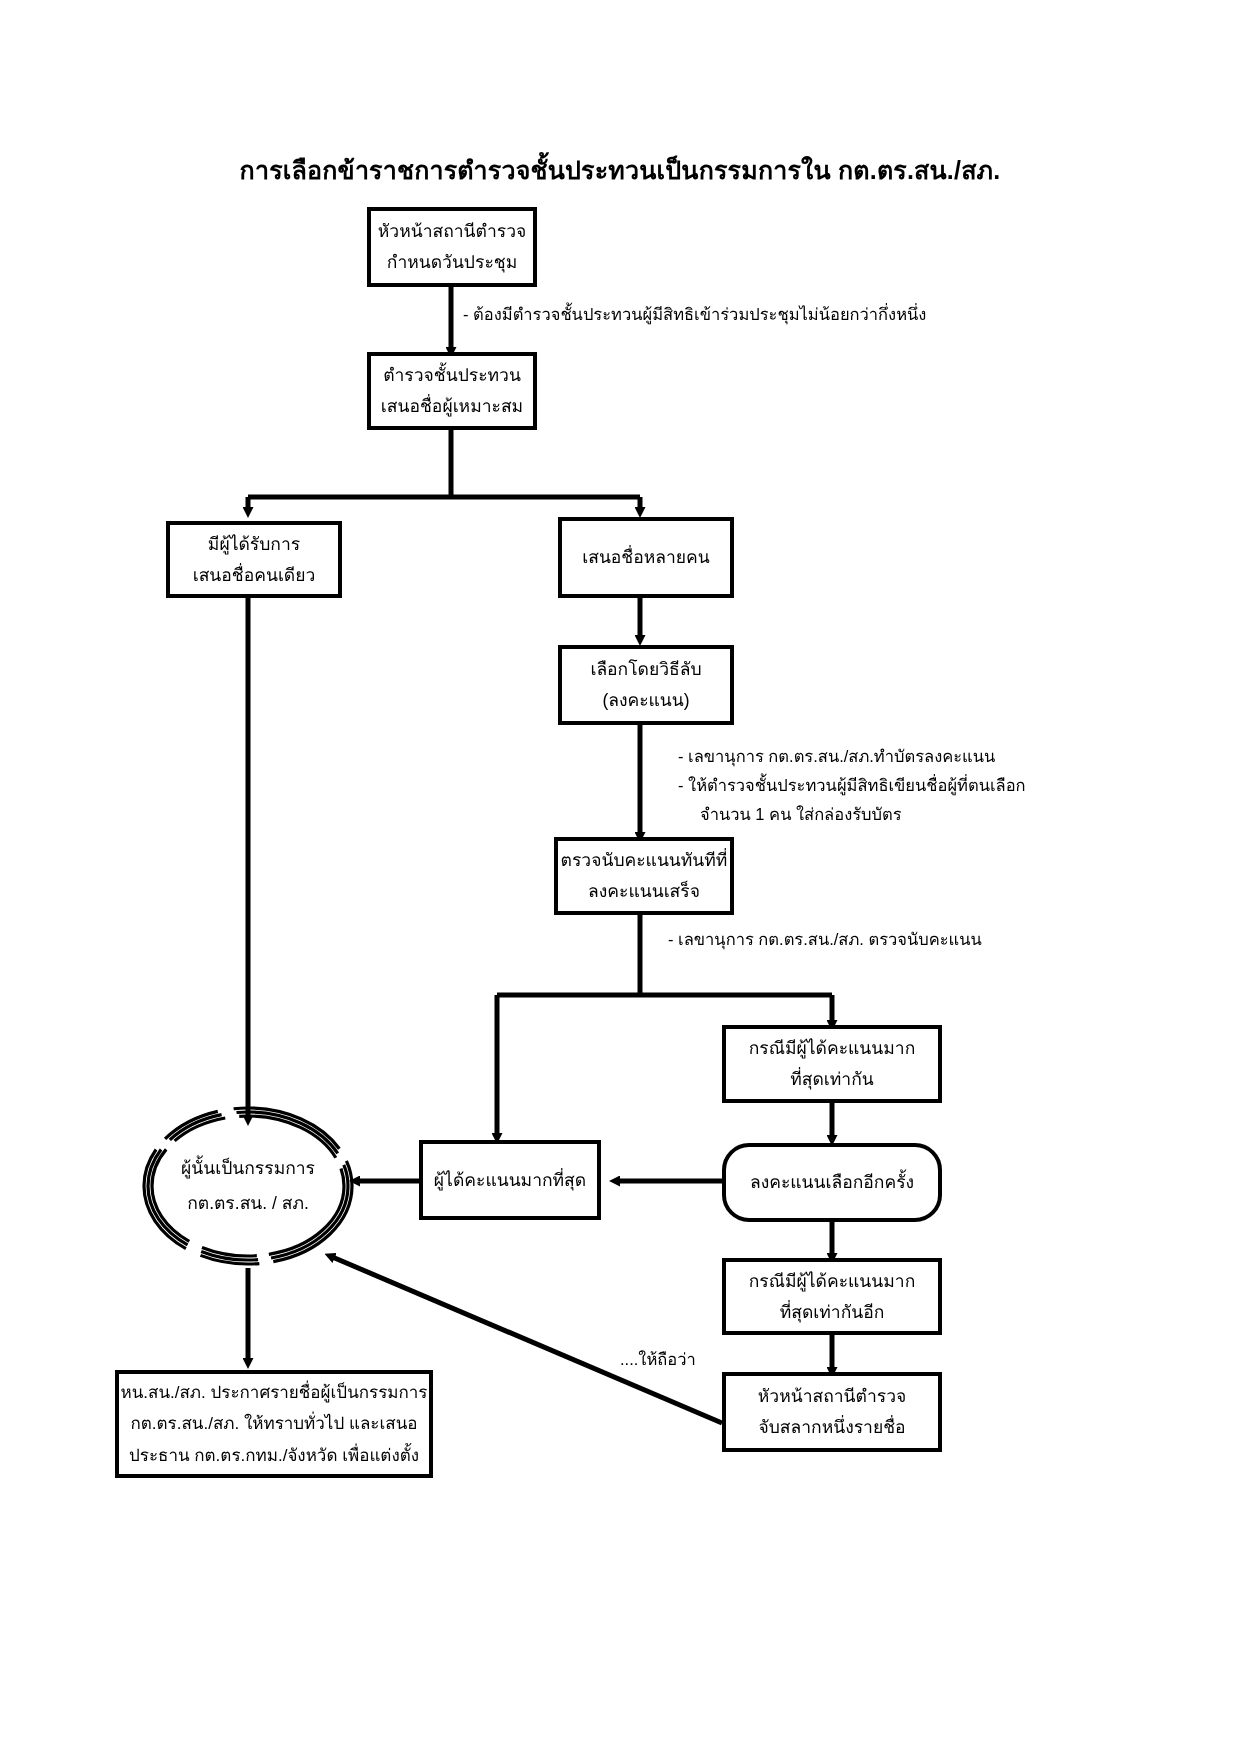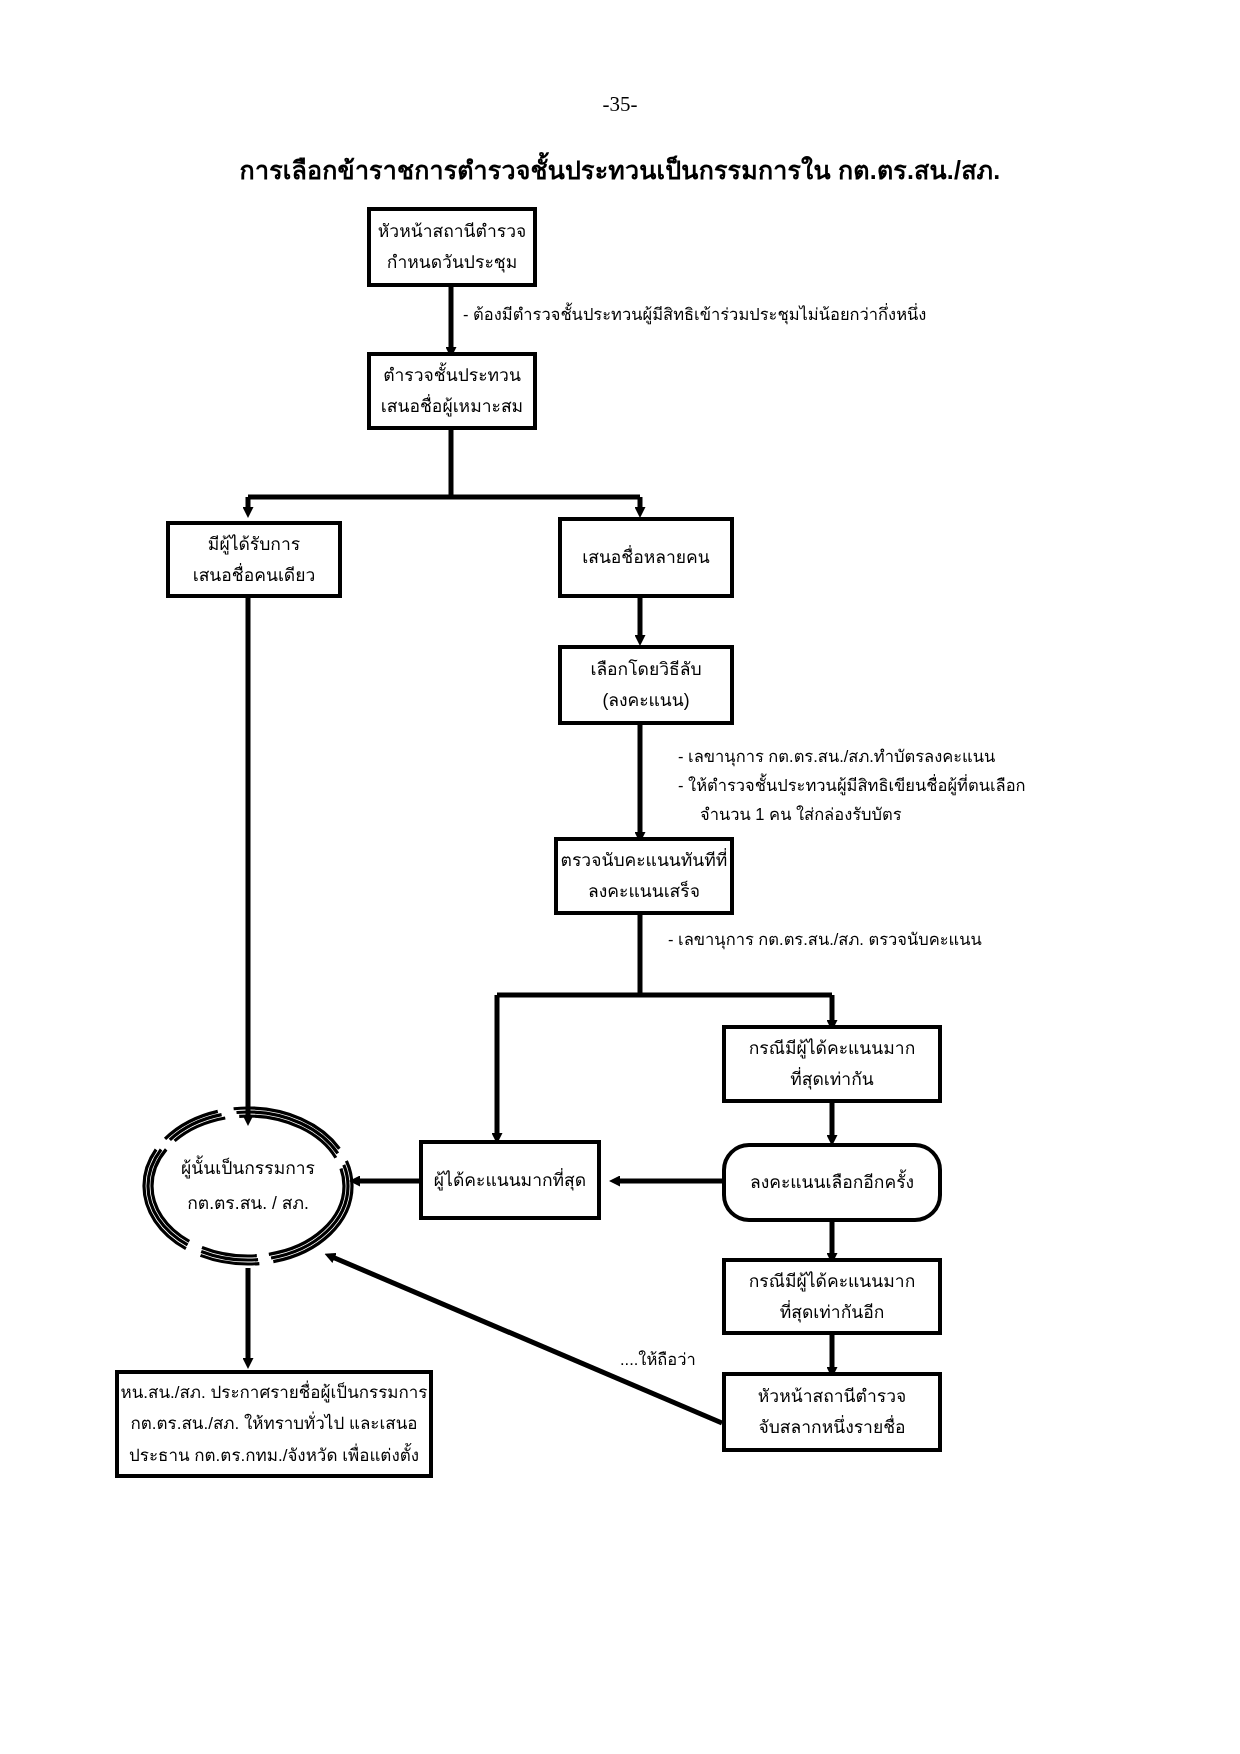--- a/index.html
+++ b/index.html
@@ -13,21 +13,20 @@
   .note{font-size:16.5px;line-height:1.75;white-space:nowrap;}
   .svgl{position:absolute;left:0;top:0;width:1240px;height:1754px;pointer-events:none;}
   .ellipse-wrap{position:absolute;display:flex;flex-direction:column;align-items:center;justify-content:center;text-align:right;font-size:17.5px;line-height:2.0;}
   .ellipse-wrap span{position:relative;z-index:3;display:block;white-space:nowrap;}
 </style>
 </head>
 <body>
 
 <div id="canvas">
 
-  <div class="abs pageno">-35-</div>
   <div class="abs title">การเลือกข้าราชการตำรวจชั้นประทวนเป็นกรรมการใน กต.ตร.สน./สภ.</div>
 
   <svg class="svgl" viewBox="0 0 1240 1754">
     <defs>
       <marker id="ar" markerWidth="11" markerHeight="11" refX="5" refY="5.5" orient="auto" markerUnits="userSpaceOnUse">
         <path d="M0,0 L11,5.5 L0,11 z" fill="#000"></path>
       </marker>
     </defs>
     <g stroke="#000" stroke-width="5" fill="none">
 

